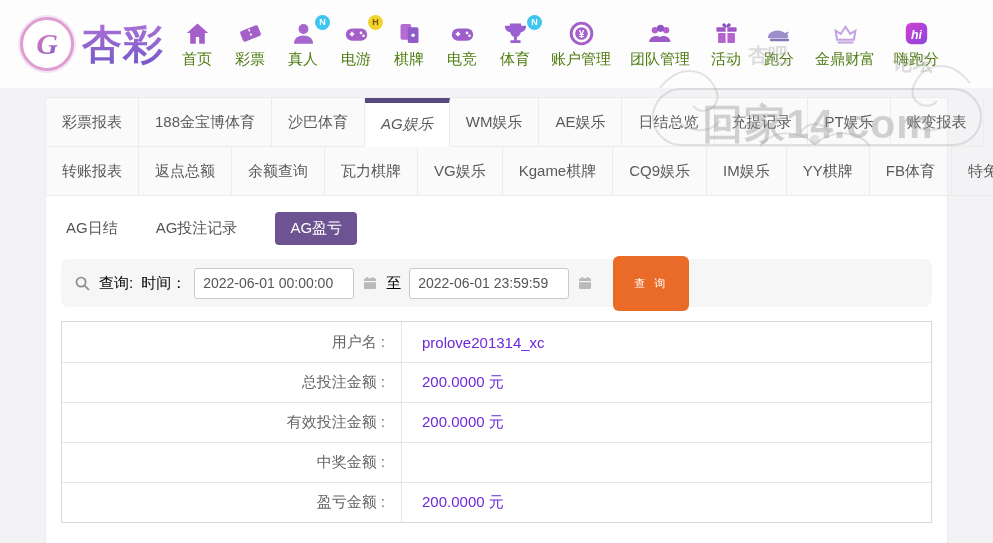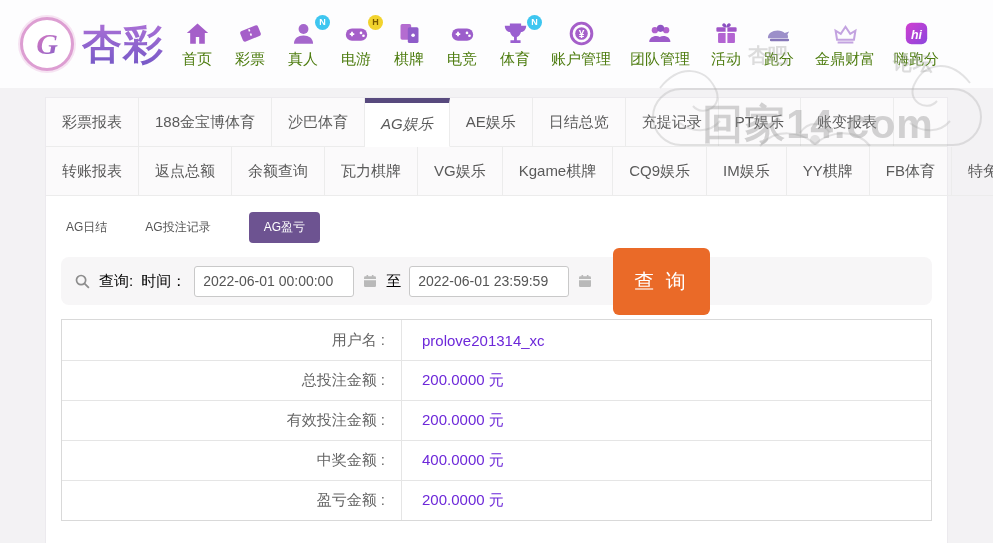--- a/index.html
+++ b/index.html
@@ -50,38 +50,38 @@
     height:49px; line-height:48px; padding:0 16px; font-size:15px; color:#5a5a5a;
     border-right:1px solid #ececec; border-bottom:1px solid #ececec;
     white-space:nowrap; cursor:pointer;
   }
   .tab.active {
     background:#fff; border-top:5px solid #584a7e; line-height:42px; border-bottom:1px solid #fff;font-style:italic;
   }
   .tab-filler { flex:1; border-bottom:1px solid #ececec; }
   
   .subtabs { display:flex; align-items:center; gap:38px; padding:16px 20px 14px 20px; }
-  .subtab { font-size:12px; color:#555; cursor:pointer; }
+  .subtab { font-size:15px; color:#555; cursor:pointer; }
   .subtab.active {
     background:#6d5391; color:#fff; border-radius:4px; padding:7px 15px;
   }
   
   .querybar {
     margin:0 15px 14px 15px; height:48px; background:#f7f6f7; border-radius:8px;
     display:flex; align-items:center; padding:0 13px; gap:8px;
   }
   .querybar .qlabel { font-size:15px; color:#000000; }
   .qinput {
     width:160px; height:31px; border:1px solid #c9c9c9; border-radius:3px;
     font-size:14px; color:#555; padding:0 8px; background:#fff;
     font-family:"Liberation Sans","DejaVu Sans",sans-serif;
   }
   .qbtn {
     margin-left:12px; background:#ea6a28; color:#fff; border:none; border-radius:6px;
-    font-size:20px; padding:20px 21px; letter-spacing:3px; cursor:pointer;
+    font-size:11px; padding:20px 21px; letter-spacing:3px; cursor:pointer;
     font-family:"Liberation Sans","DejaVu Sans",sans-serif;
   }
   
   .dtable { margin:0 15px; border:1px solid #d9d9d9; }
   .drow { display:flex; height:40px; border-top:1px solid #e5e5e5; }
   .drow:first-child { border-top:none; }
   .dlabel {
     width:340px; text-align:right; padding-right:16px; font-size:15px; color:#666;
     display:flex; align-items:center; justify-content:flex-end;
     border-right:1px solid #e5e5e5;
@@ -230,20 +230,21 @@
   </div>
 </div>
 
 <div class="card">
 
   <div class="tabs-row">
     <div class="tab">彩票报表</div>
     <div class="tab">188金宝博体育</div>
     <div class="tab">沙巴体育</div>
     <div class="tab active">AG娱乐</div>
+    <div class="tab">WM娱乐</div>
     <div class="tab">AE娱乐</div>
     <div class="tab">日结总览</div>
     <div class="tab">充提记录</div>
     <div class="tab">PT娱乐</div>
     <div class="tab">账变报表</div>
     <div class="tab-filler"></div>
   </div>
 
   <div class="tabs-row">
     <div class="tab">转账报表</div>
@@ -297,21 +298,20 @@
     <div class="drow">
       <div class="dlabel">总投注金额 :</div>
       <div class="dvalue">200.0000 元</div>
     </div>
     <div class="drow">
       <div class="dlabel">有效投注金额 :</div>
       <div class="dvalue">200.0000 元</div>
     </div>
     <div class="drow">
       <div class="dlabel">中奖金额 :</div>
-      <div class="dvalue">400.0000 元</div>
     </div>
     <div class="drow">
       <div class="dlabel">盈亏金额 :</div>
       <div class="dvalue">200.0000 元</div>
     </div>
   </div>
 </div>
 
 <div class="watermark">
   <svg class="wm-flourish" width="350" height="150" viewBox="0 0 350 150">

